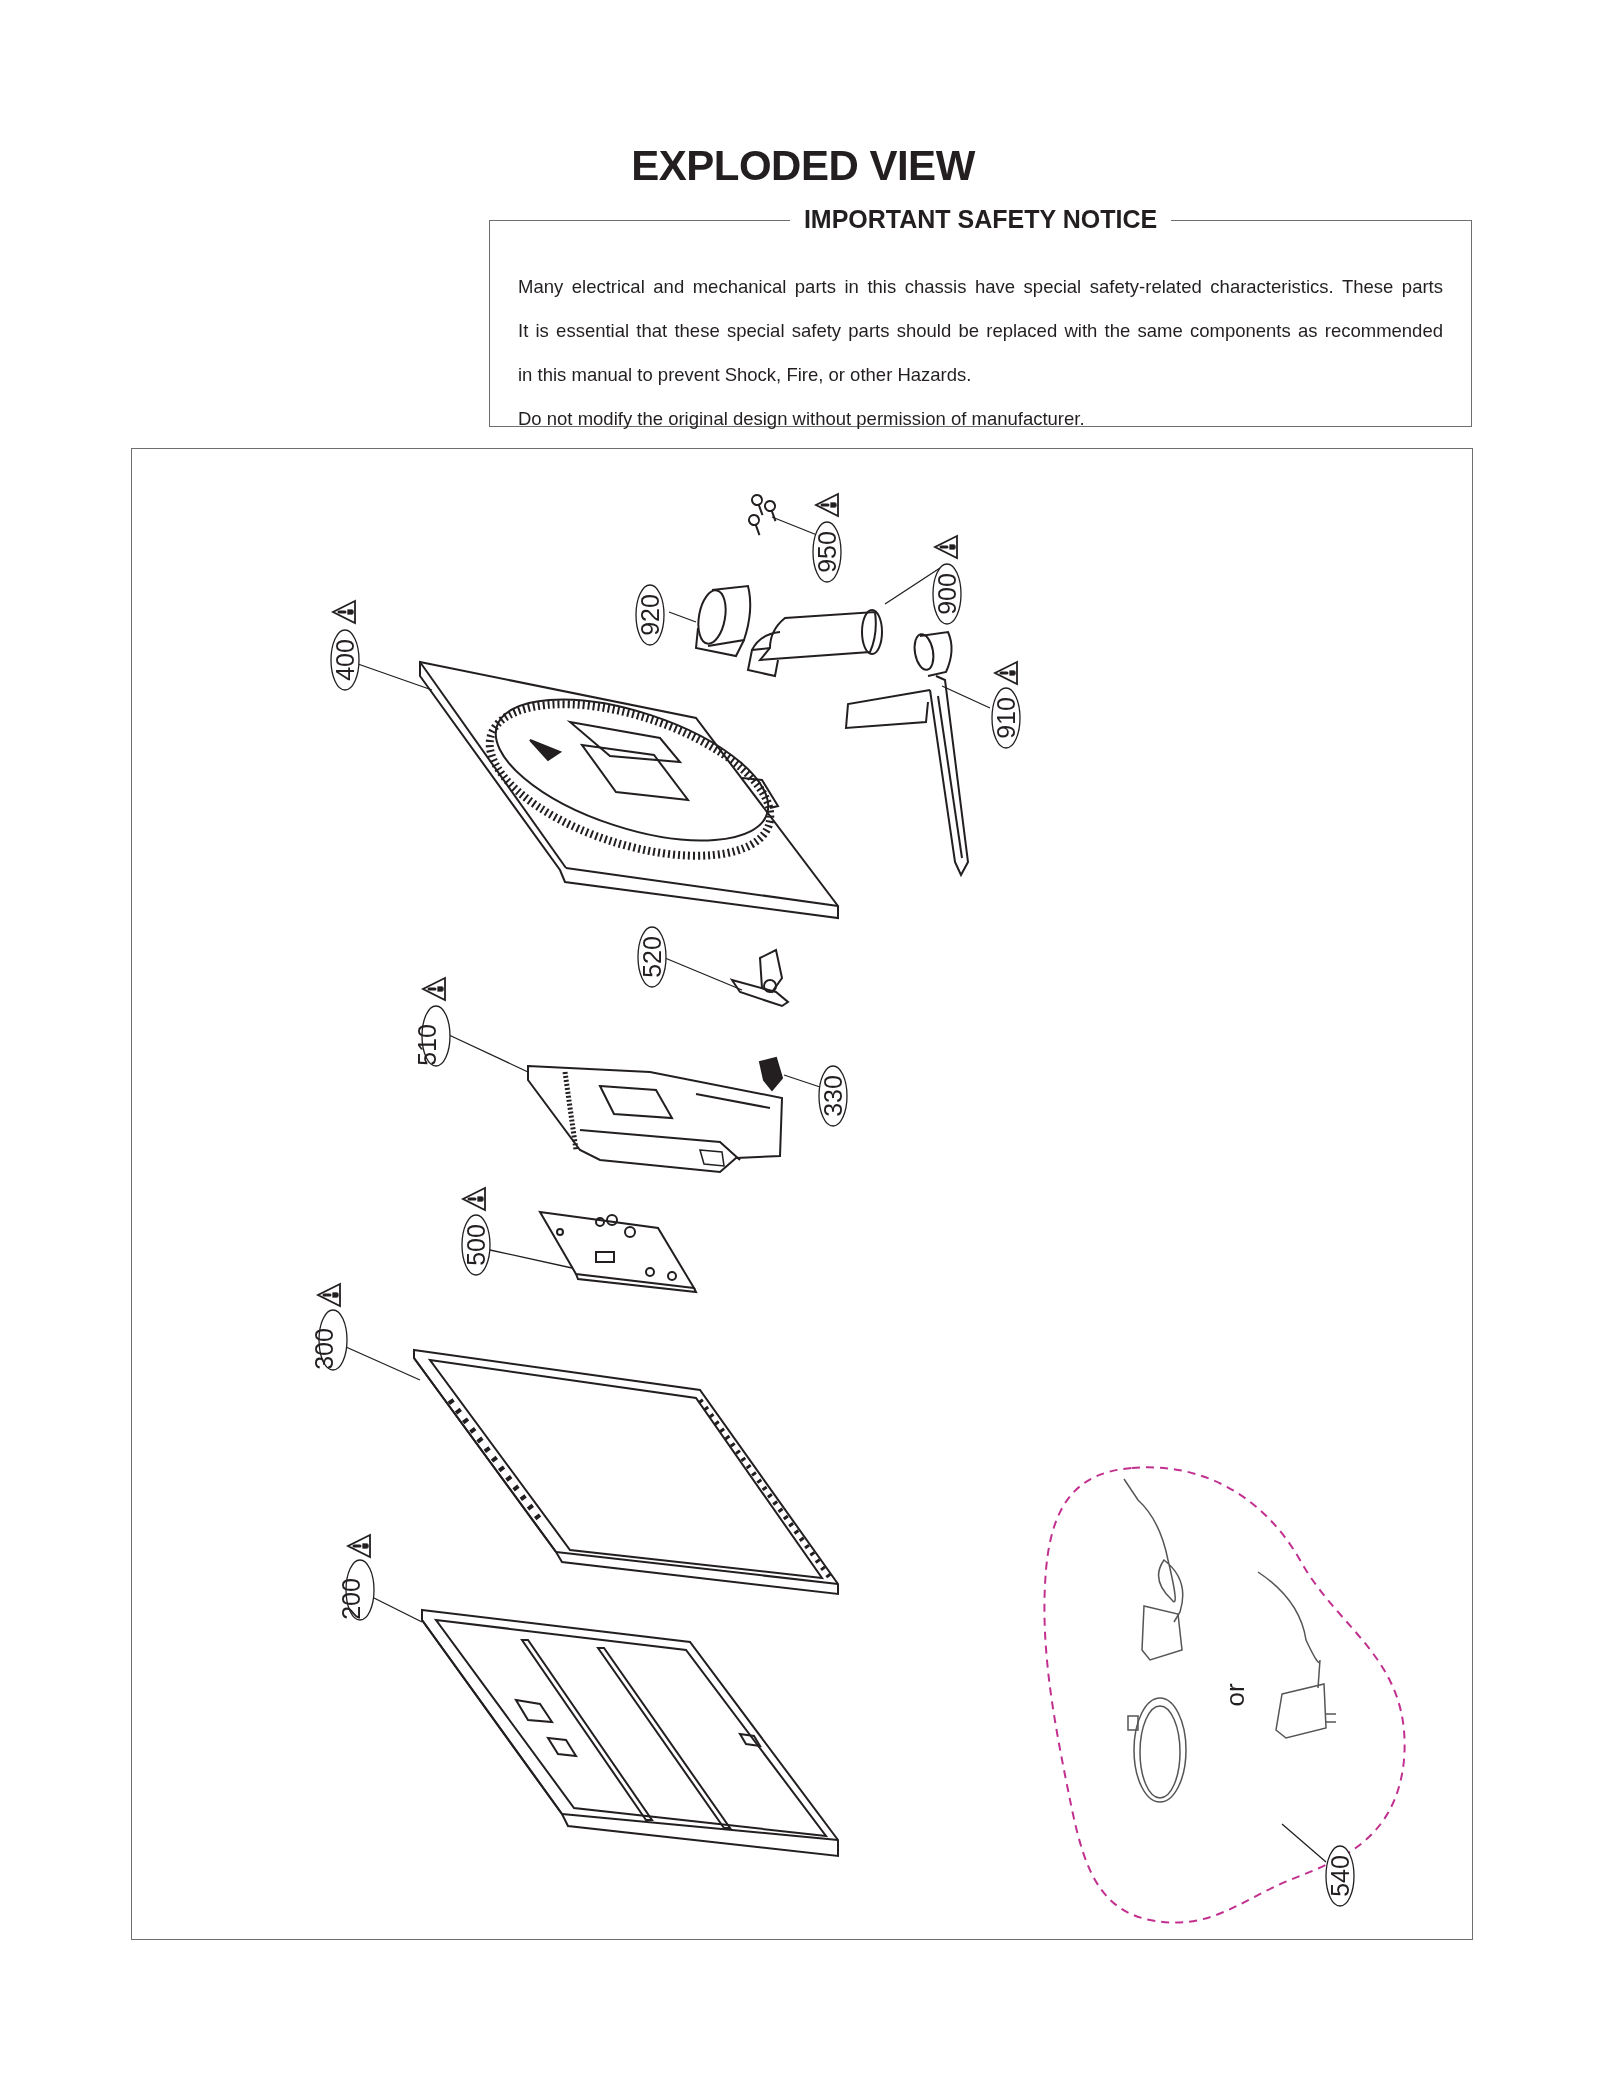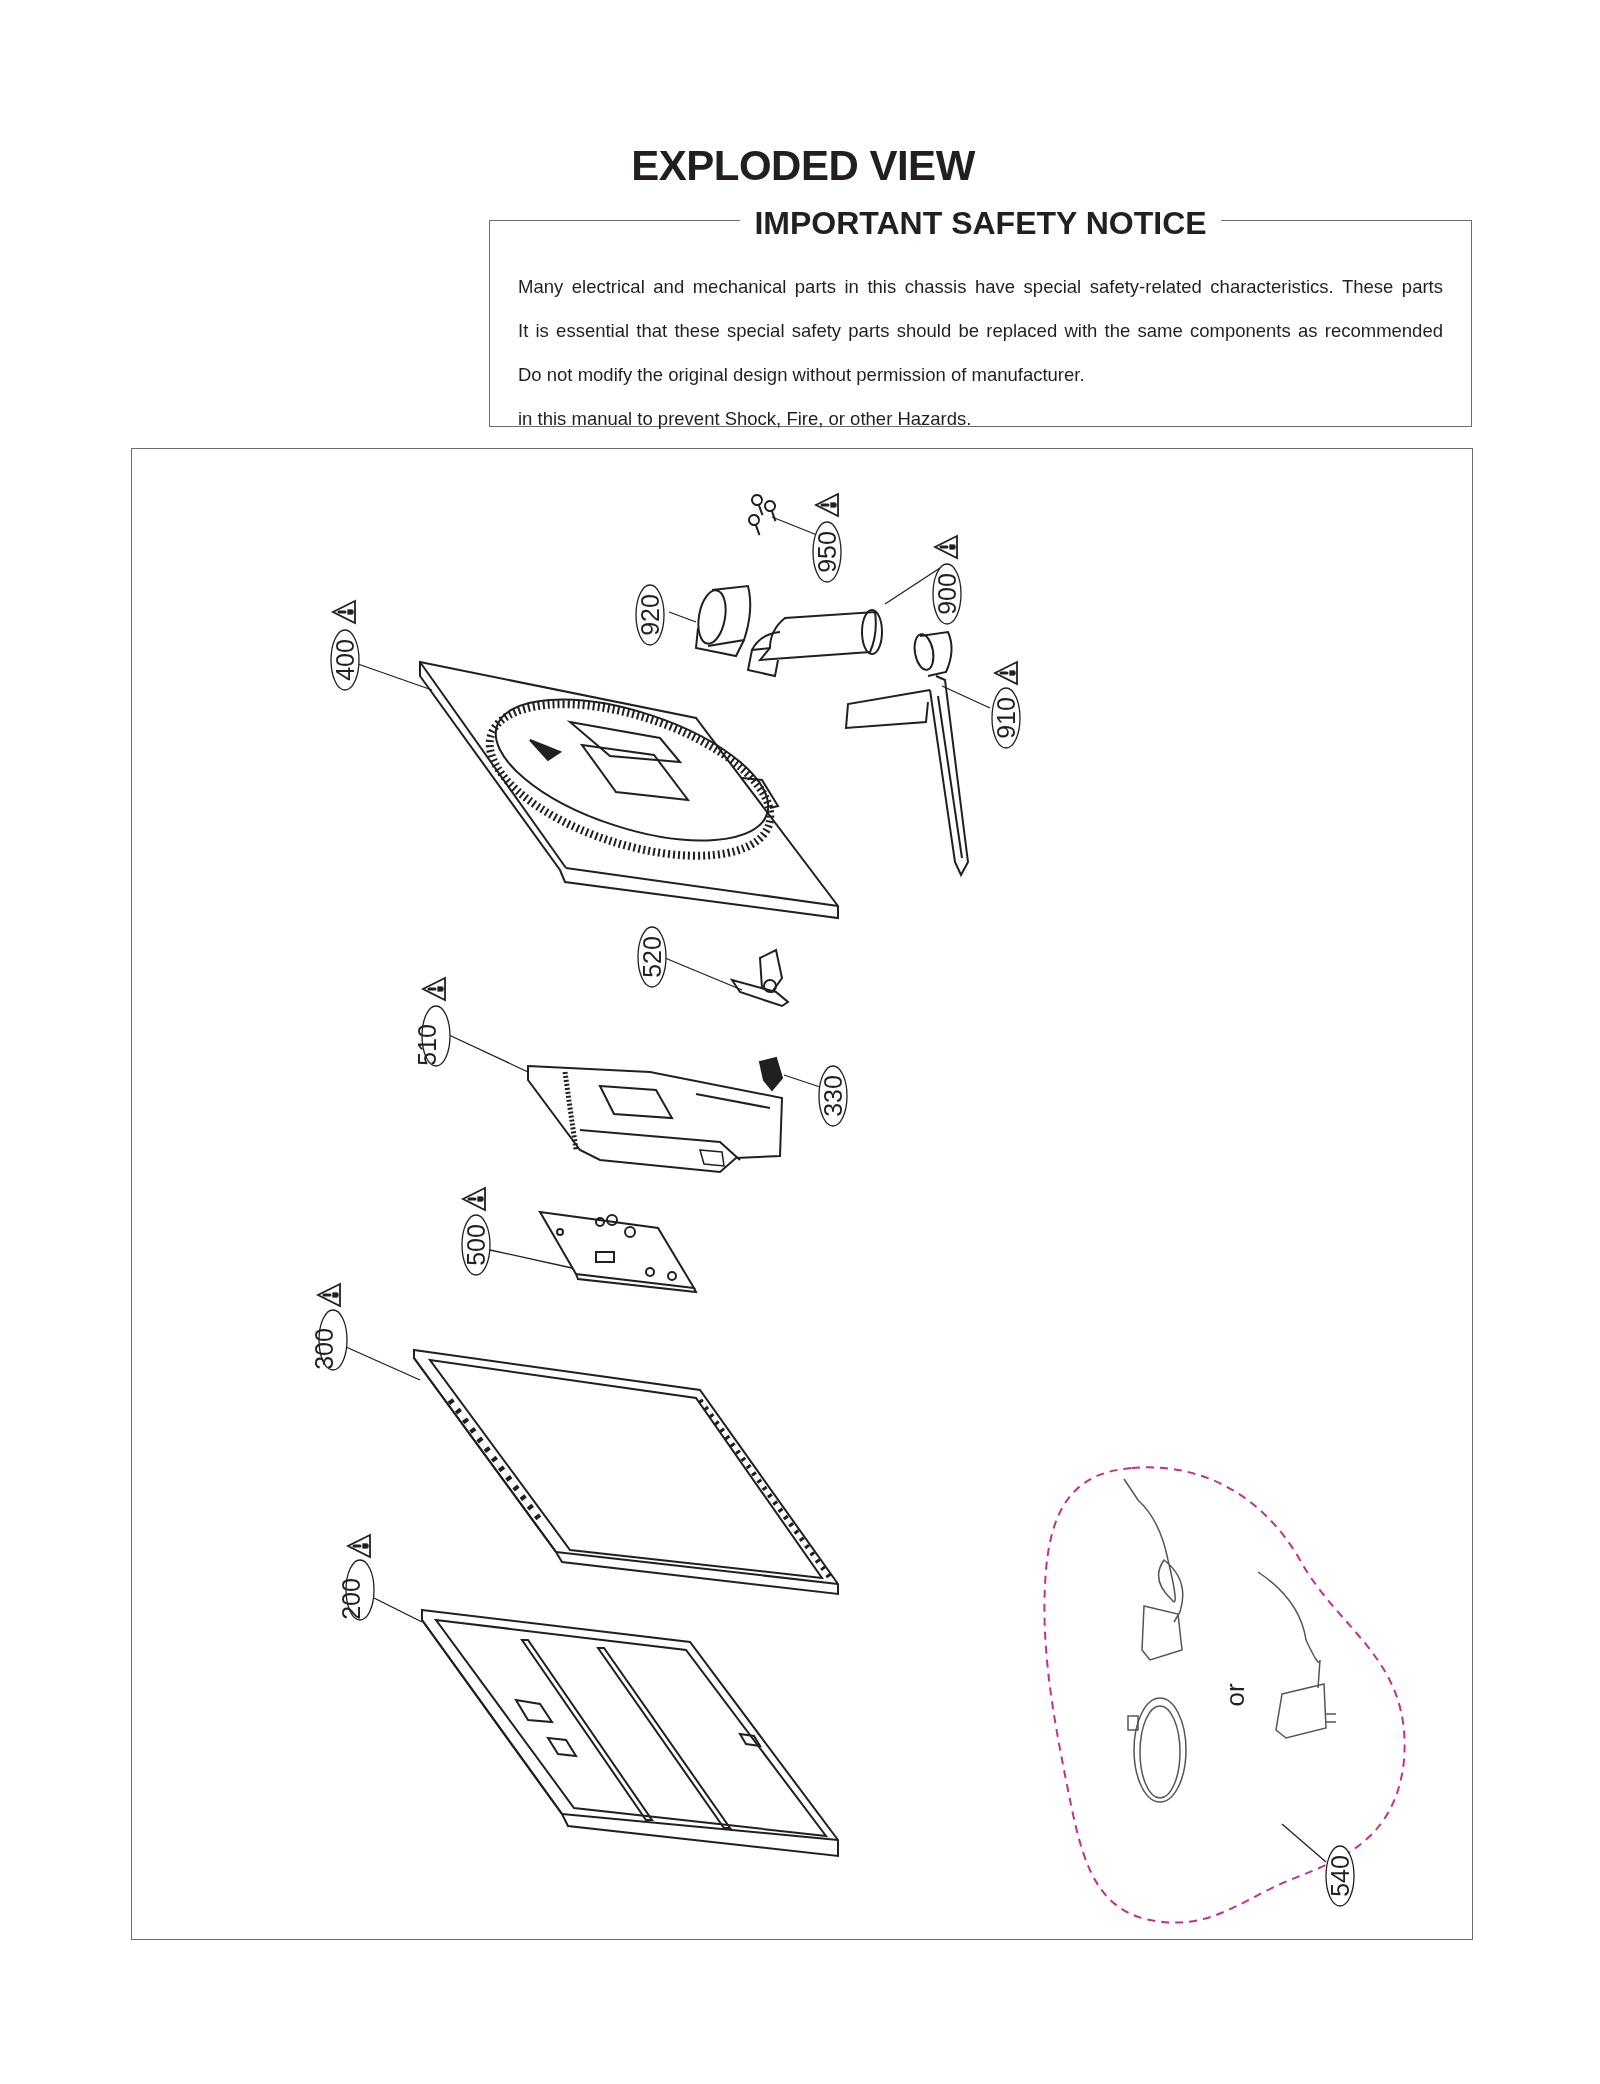--- a/index.html
+++ b/index.html
@@ -3,21 +3,21 @@
 <meta charset="utf-8">
 <style>
   html, body { margin: 0; padding: 0; background: #ffffff; }
   body { width: 1600px; height: 2084px; position: relative; overflow: hidden;
          font-family: "Liberation Sans", "DejaVu Sans", sans-serif; color: #231f20; }
   .title { position: absolute; left: 0; width: 1606px; top: 142px; text-align: center;
            font-size: 42px; font-weight: bold; letter-spacing: -0.5px; }
   .notice { position: absolute; left: 489px; top: 220px; width: 983px; height: 207px;
             border: 1.5px solid #6d6e71; box-sizing: border-box; }
   .notice-title { position: absolute; top: -16px; left: 0; right: 0; text-align: center; }
-  .notice-title span { background: #fff; padding: 0 14px; font-size: 32px; font-weight: bold; }
+  .notice-title span { background: #fff; padding: 0 14px; font-size: 25px; font-weight: bold; }
   .notice-body { position: absolute; left: 12px; right: 12px; top: 36px; font-size: 18.5px; line-height: 28px; }
   .notice-body p { margin: 16px; }
   .justify { text-align: justify; text-align-last: justify; }
   .frame { position: absolute; left: 131px; top: 448px; width: 1342px; height: 1492px;
            border: 1.5px solid #6d6e71; box-sizing: border-box; }
   svg.diagram { position: absolute; left: 0; top: 0; }
   .callout text { font-family: "Liberation Sans", sans-serif; font-size: 25px; fill: #231f20; }
   .tri { font-size: 18px; }
 </style>
 </head>
@@ -25,22 +25,22 @@
 
 <div class="title">EXPLODED VIEW</div>
 
 <div class="notice">
   <div class="notice-title">
     <span>IMPORTANT SAFETY NOTICE</span>
   </div>
   <div class="notice-body">
     <p class="justify">Many electrical and mechanical parts in this chassis have special safety-related characteristics. These parts</p>
     <p class="justify">It is essential that these special safety parts should be replaced with the same components as recommended</p>
+    <p>in this manual to prevent Shock, Fire, or other Hazards.</p>
     <p>Do not modify the original design without permission of manufacturer.</p>
-    <p>in this manual to prevent Shock, Fire, or other Hazards.</p>
   </div>
 </div>
 
 <div class="frame"></div>
 
 <svg class="diagram" width="1600" height="2084" viewBox="0 0 1600 2084">
   <defs>
     <g id="warn">
       <polygon points="0,0 -22,11 0,22" fill="#fff" stroke="#231f20" stroke-width="1.8"></polygon>
       <rect x="-7" y="9" width="4" height="4" fill="#231f20"></rect>

